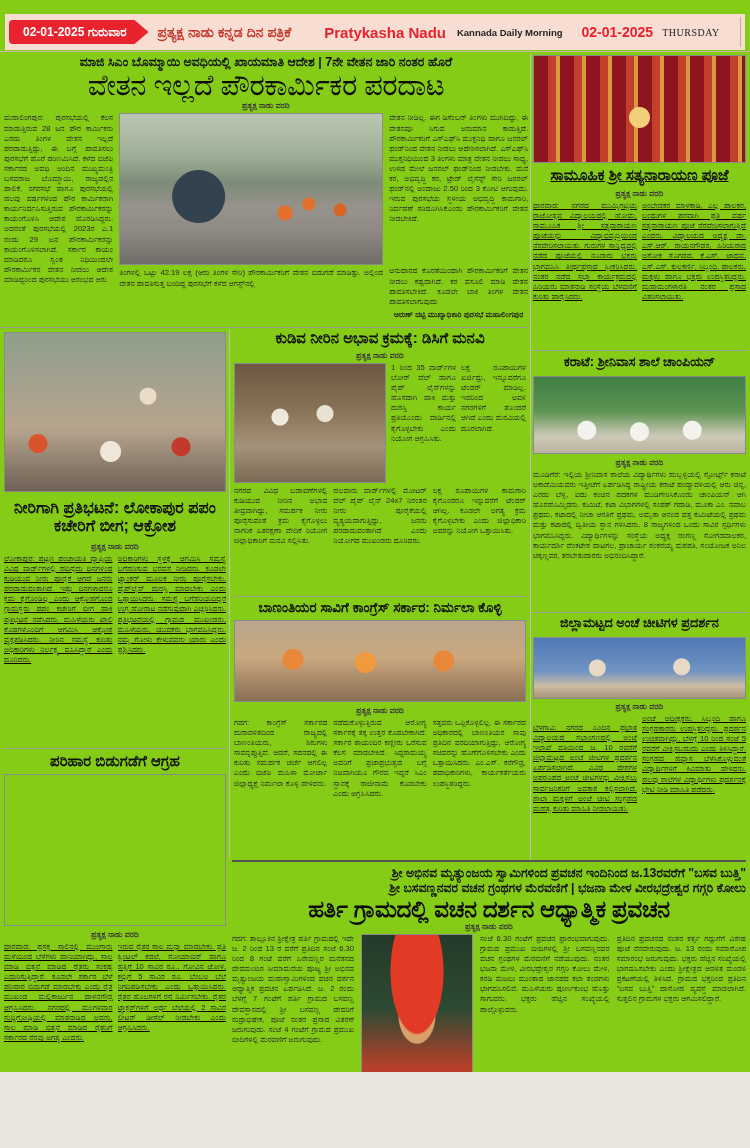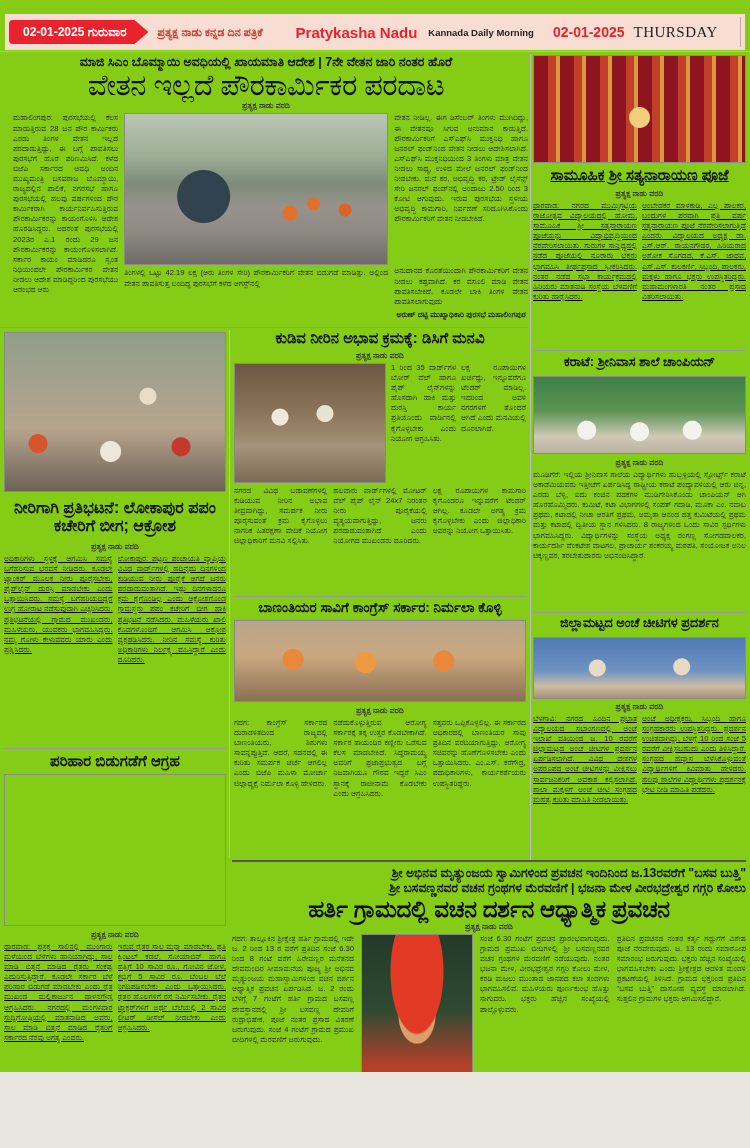--- a/index.html
+++ b/index.html
@@ -4,25 +4,25 @@
 <style>
   html,body{margin:0;padding:0;background:#e9e6e0;}
   .page{position:relative;width:750px;height:1072px;background:#84cc16;margin:0 auto;
         font-family:"Liberation Sans",sans-serif;overflow:hidden;}
   
   .header{position:absolute;left:5px;top:14px;width:740px;height:36px;background:#f8ddd2;
           display:flex;align-items:center;gap:9px;padding:0 4px;box-sizing:border-box;}
   .ribbon{background:#e8232e;color:#fff;font-weight:bold;font-size:12px;line-height:1;
           padding:6px 22px 6px 14px;white-space:nowrap;
           clip-path:polygon(0 0,90% 0,100% 50%,90% 100%,0 100%);border-radius:4px 0 0 4px;}
-  .m-kn{color:#c23a2c;font-weight:bold;font-size:11px;white-space:nowrap;}
+  .m-kn{color:#c23a2c;font-weight:bold;font-size:14px;white-space:nowrap;}
   .m-en{color:#e8232e;font-weight:bold;font-size:15px;white-space:nowrap;margin-left:24px;}
   .m-en-sub{color:#222;font-size:9.5px;font-weight:bold;margin-left:2px;white-space:nowrap;}
   .date-en{color:#e8232e;font-weight:bold;font-size:14px;margin-left:10px;white-space:nowrap;}
-  .day{font-family:"Liberation Serif",serif;font-size:15px;color:#222;letter-spacing:.5px;white-space:nowrap;}
+  .day{font-family:"Liberation Serif",serif;font-size:10px;color:#222;letter-spacing:.5px;white-space:nowrap;}
   .hsep{width:1px;height:30px;background:#c9a99d;margin-left:auto;}
   .toprule{position:absolute;left:0;top:51px;width:750px;height:1px;background:#c9b6a8;}
   
   .bt{font-size:7.6px;line-height:1.33;text-align:justify;color:#262626;}
   .byline{font-size:7.8px;text-align:center;color:#3a3a3a;font-weight:bold;margin:1px 0 2px;}
   .hsec{font-weight:bold;color:#101010;text-align:center;line-height:1.12;}
   .cols{display:flex;gap:5px;text-decoration:underline;}
   .cols>div{flex:1;overflow:hidden;}
   .photo{border:1px solid #8a8a8a;box-sizing:border-box;}
   .hr{position:absolute;height:1px;background:#9a9a9a;}
@@ -97,21 +97,21 @@
     <div class="day">THURSDAY</div>
     <div class="hsep"></div>
 
   </div>
   <div class="toprule"></div>
 
   <div class="abs" style="left:4px;top:55px;width:524px;">
     <div class="h-lead-kicker">ಮಾಜಿ ಸಿಎಂ ಬೊಮ್ಮಾಯಿ ಅವಧಿಯಲ್ಲಿ ಖಾಯಮಾತಿ ಆದೇಶ | 7ನೇ ವೇತನ ಜಾರಿ ನಂತರ ಹೊರೆ</div>
     <div class="h-lead">ವೇತನ ಇಲ್ಲದೆ ಪೌರಕಾರ್ಮಿಕರ ಪರದಾಟ</div>
     <div class="byline">ಪ್ರತ್ಯಕ್ಷ ನಾಡು ವರದಿ</div>
-    <div style="display:flex;gap:6px;margin-left:9px;">
+    <div style="display:flex;gap:6px;">
       <div class="bt clip" style="width:110px;height:210px;">ಮಹಾಲಿಂಗಪುರ: ಪುರಸಭೆಯಲ್ಲಿ ಕೆಲಸ ಮಾಡುತ್ತಿರುವ 28 ಜನ ಪೌರ ಕಾರ್ಮಿಕರು ಎರಡು ತಿಂಗಳ ವೇತನ ಇಲ್ಲದೆ ಪರದಾಡುತ್ತಿದ್ದು, ಈ ಬಗ್ಗೆ ಪಾವತಿಸಲು ಪುರಸಭೆಗೆ ಹೊರೆ ಪರಿಣಮಿಸಿದೆ. ಕಳೆದ ಬಿಜೆಪಿ ಸರ್ಕಾರದ ಅವಧಿ ಅಂದಿನ ಮುಖ್ಯಮಂತ್ರಿ ಬಸವರಾಜ ಬೊಮ್ಮಾಯಿ, ರಾಜ್ಯದಲ್ಲಿನ ಪಾಲಿಕೆ, ನಗರಸಭೆ ಹಾಗೂ ಪುರಸಭೆಯಲ್ಲಿ ಹಲವು ವರ್ಷಗಳಿಂದ ಪೌರ ಕಾರ್ಮಿಕರಾಗಿ ಕಾರ್ಯನಿರ್ವಹಿಸುತ್ತಿರುವ ಪೌರಕಾರ್ಮಿಕರನ್ನು ಕಾಯಂಗೊಳಿಸಿ ಆದೇಶ ಹೊರಡಿಸಿದ್ದರು. ಅದರಂತೆ ಪುರಸಭೆಯಲ್ಲಿ 2023ರ ಎ.1 ರಂದು 29 ಜನ ಪೌರಕಾರ್ಮಿಕರನ್ನು ಕಾಯಂಗೊಳಿಸಲಾಗಿದೆ. ಸರ್ಕಾರ ಕಾಯಂ ಮಾಡಿದರೂ ಸ್ವಂತ ನಿಧಿಯಿಂದಲೇ ಪೌರಕಾರ್ಮಿಕರ ವೇತನ ನೀಡಲು ಆದೇಶ ಮಾಡಿದ್ದರಿಂದ ಪುರಸಭೆಯು ಆರಂಭದ ಆರು</div>
       <div style="width:264px;">
         <div class="photo ph-lead" style="width:264px;height:152px;"></div>
         <div style="display:flex;gap:6px;margin-top:3px;">
           <div class="bt clip" style="flex:1;height:54px;">ತಿಂಗಳಲ್ಲಿ ಒಟ್ಟು 42.19 ಲಕ್ಷ (ಆರು ತಿಂಗಳ ಸೇರಿ) ಪೌರಕಾರ್ಮಿಕರಿಗೆ ವೇತನ ಬಿಡುಗಡೆ ಮಾಡಿತ್ತು. ಅಲ್ಲಿಂದ ವೇತನ ಪಾವತಿಸುತ್ತ ಬಂದಿದ್ದ ಪುರಸಭೆಗೆ ಕಳೆದ ಆಗಸ್ಟ್‌ನಲ್ಲಿ</div>
         </div>
       </div>
       <div style="width:140px;">
         <div class="bt clip" style="height:150px;">ವೇತನ ನೀಡಿಲ್ಲ. ಈಗ ಡಿಸೆಂಬರ್ ತಿಂಗಳು ಮುಗಿದಿದ್ದು, ಈ ವೇತನವೂ ಸಿಗುವ ಅನುಮಾನ ಕಾಡುತ್ತಿದೆ. ಪೌರಕಾರ್ಮಿಕರಿಗೆ ಎಸ್‌ಎಫ್‌ಸಿ ಮುಕ್ತನಿಧಿ ಹಾಗೂ ಜನರಲ್ ಫಂಡ್‌ನಿಂದ ವೇತನ ನೀಡಲು ಆದೇಶಿಸಲಾಗಿದೆ. ಎಸ್‌ಎಫ್‌ಸಿ ಮುಕ್ತನಿಧಿಯಿಂದ 3 ತಿಂಗಳು ಮಾತ್ರ ವೇತನ ನೀಡಲು ಸಾಧ್ಯ, ಉಳಿದ ಮೇಲೆ ಜನರಲ್ ಫಂಡ್‌ನಿಂದ ನೀಡಬೇಕು. ಮನೆ ಕರ, ಅಭಿವೃದ್ಧಿ ಕರ, ಟ್ರೇಡ್ ಲೈಸೆನ್ಸ್ ಸೇರಿ ಜನರಲ್ ಫಂಡ್‌ನಲ್ಲಿ ಅಂದಾಜು 2.50 ರಿಂದ 3 ಕೋಟಿ ಆಗುವುದು. ಇರುವ ಪುರಸಭೆಯ ಸ್ಥಳೀಯ ಅಭಿವೃದ್ಧಿ ಕಾಮಗಾರಿ, ನಿರ್ವಹಣೆ ಸರಿದೂಗಿಸಿಕೊಂಡು ಪೌರಕಾರ್ಮಿಕರಿಗೆ ವೇತನ ನೀಡಬೇಕಿದೆ.</div>
         <div class="quote clip" style="height:42px;">ಅನುದಾನದ ಕೊರತೆಯಿಂದಾಗಿ ಪೌರಕಾರ್ಮಿಕರಿಗೆ ವೇತನ ನೀಡಲು ಕಷ್ಟವಾಗಿದೆ. ಕರ ವಸೂಲಿ ಮಾಡಿ ವೇತನ ಪಾವತಿಸಬೇಕಿದೆ. ಕೂಡಲೇ ಬಾಕಿ ತಿಂಗಳ ವೇತನ ಪಾವತಿಸಲಾಗುವುದು</div>
@@ -122,22 +122,22 @@
   <div class="hr" style="left:0;top:327px;width:529px;"></div>
 
   <div class="vr" style="left:229px;top:330px;height:528px;"></div>
   <div class="vr" style="left:530px;top:54px;height:806px;"></div>
 
   <div class="abs photo ph-group" style="left:4px;top:332px;width:222px;height:160px;"></div>
   <div class="abs hsec h16" style="left:4px;top:499px;width:222px;">ನೀರಿಗಾಗಿ ಪ್ರತಿಭಟನೆ: ಲೋಕಾಪುರ ಪಪಂ ಕಚೇರಿಗೆ ಬೀಗ; ಆಕ್ರೋಶ</div>
   <div class="abs" style="left:4px;top:541px;width:222px;">
     <div class="byline">ಪ್ರತ್ಯಕ್ಷ ನಾಡು ವರದಿ</div>
     <div class="cols">
+      <div class="bt clip" style="height:188px;">ಲೋಕಾಪುರ: ಪಟ್ಟಣ ಪಂಚಾಯತಿ ವ್ಯಾಪ್ತಿಯ ವಿವಿಧ ವಾರ್ಡ್‌ಗಳಲ್ಲಿ ಹದಿನೈದು ದಿನಗಳಿಂದ ಕುಡಿಯುವ ನೀರು ಪೂರೈಕೆ ಆಗದೆ ಜನರು ಪರದಾಡುವಂತಾಗಿದೆ. ಇಷ್ಟು ದಿನಗಳಾದರೂ ಕ್ರಮ ಕೈಗೊಂಡಿಲ್ಲ ಎಂದು ಆಕ್ರೋಶಗೊಂಡ ಗ್ರಾಮಸ್ಥರು ಪಪಂ ಕಚೇರಿಗೆ ಬೀಗ ಹಾಕಿ ಪ್ರತಿಭಟನೆ ನಡೆಸಿದರು. ಮಹಿಳೆಯರು ಖಾಲಿ ಕೊಡಗಳೊಂದಿಗೆ ಆಗಮಿಸಿ ಆಕ್ರೋಶ ವ್ಯಕ್ತಪಡಿಸಿದರು. ನೀರಿನ ಸಮಸ್ಯೆ ಕುರಿತು ಅಧಿಕಾರಿಗಳು ನಿರ್ಲಕ್ಷ್ಯ ವಹಿಸಿದ್ದಾರೆ ಎಂದು ದೂರಿದರು.</div>
       <div class="bt clip" style="height:188px;">ಅಧಿಕಾರಿಗಳು ಸ್ಥಳಕ್ಕೆ ಆಗಮಿಸಿ ಸಮಸ್ಯೆ ಬಗೆಹರಿಸುವ ಭರವಸೆ ನೀಡಿದರು. ಕೂಡಲೇ ಟ್ಯಾಂಕರ್ ಮೂಲಕ ನೀರು ಪೂರೈಸಬೇಕು, ಪೈಪ್‌ಲೈನ್ ದುರಸ್ತಿ ಮಾಡಬೇಕು ಎಂದು ಒತ್ತಾಯಿಸಿದರು. ಸಮಸ್ಯೆ ಬಗೆಹರಿಯದಿದ್ದರೆ ಉಗ್ರ ಹೋರಾಟ ನಡೆಸುವುದಾಗಿ ಎಚ್ಚರಿಸಿದರು. ಪ್ರತಿಭಟನೆಯಲ್ಲಿ ಗ್ರಾಮದ ಮುಖಂಡರು, ಮಹಿಳೆಯರು, ಯುವಕರು ಭಾಗವಹಿಸಿದ್ದರು. ನಮ್ಮ ಗೋಳು ಕೇಳುವವರು ಯಾರು ಎಂದು ಪ್ರಶ್ನಿಸಿದರು.</div>
-      <div class="bt clip" style="height:188px;">ಲೋಕಾಪುರ: ಪಟ್ಟಣ ಪಂಚಾಯತಿ ವ್ಯಾಪ್ತಿಯ ವಿವಿಧ ವಾರ್ಡ್‌ಗಳಲ್ಲಿ ಹದಿನೈದು ದಿನಗಳಿಂದ ಕುಡಿಯುವ ನೀರು ಪೂರೈಕೆ ಆಗದೆ ಜನರು ಪರದಾಡುವಂತಾಗಿದೆ. ಇಷ್ಟು ದಿನಗಳಾದರೂ ಕ್ರಮ ಕೈಗೊಂಡಿಲ್ಲ ಎಂದು ಆಕ್ರೋಶಗೊಂಡ ಗ್ರಾಮಸ್ಥರು ಪಪಂ ಕಚೇರಿಗೆ ಬೀಗ ಹಾಕಿ ಪ್ರತಿಭಟನೆ ನಡೆಸಿದರು. ಮಹಿಳೆಯರು ಖಾಲಿ ಕೊಡಗಳೊಂದಿಗೆ ಆಗಮಿಸಿ ಆಕ್ರೋಶ ವ್ಯಕ್ತಪಡಿಸಿದರು. ನೀರಿನ ಸಮಸ್ಯೆ ಕುರಿತು ಅಧಿಕಾರಿಗಳು ನಿರ್ಲಕ್ಷ್ಯ ವಹಿಸಿದ್ದಾರೆ ಎಂದು ದೂರಿದರು.</div>
     </div>
   </div>
   <div class="hr" style="left:4px;top:748px;width:222px;"></div>
   <div class="abs hsec h15" style="left:4px;top:753px;width:222px;">ಪರಿಹಾರ ಬಿಡುಗಡೆಗೆ ಆಗ್ರಹ</div>
   <div class="abs photo ph-relief" style="left:4px;top:774px;width:222px;height:152px;"></div>
   <div class="abs" style="left:4px;top:929px;width:222px;">
     <div class="byline">ಪ್ರತ್ಯಕ್ಷ ನಾಡು ವರದಿ</div>
     <div class="cols">
       <div class="bt clip" style="height:200px;">ಧಾರವಾಡ: ಪ್ರಸಕ್ತ ಸಾಲಿನಲ್ಲಿ ಮುಂಗಾರು ಮಳೆಯಿಂದ ಬೆಳೆಗಳು ಹಾನಿಯಾಗಿದ್ದು, ಸಾಲ ಮಾಡಿ ಬಿತ್ತನೆ ಮಾಡಿದ ರೈತರು ಸಂಕಷ್ಟ ಎದುರಿಸುತ್ತಿದ್ದಾರೆ. ಕೂಡಲೇ ಸರ್ಕಾರ ಬೆಳೆ ಪರಿಹಾರ ಬಿಡುಗಡೆ ಮಾಡಬೇಕು ಎಂದು ರೈತ ಮುಖಂಡ ಮಲ್ಲಿಕಾರ್ಜುನ ದಾಳನಗೌಡ್ರ ಆಗ್ರಹಿಸಿದರು. ನಗರದಲ್ಲಿ ಮಂಗಳವಾರ ಸುದ್ದಿಗೋಷ್ಠಿಯಲ್ಲಿ ಮಾತನಾಡಿದ ಅವರು, ಸಾಲ ಮಾಡಿ ಬಿತ್ತನೆ ಮಾಡಿದ ರೈತರಿಗೆ ಸರ್ಕಾರದ ನೆರವು ಅಗತ್ಯ ಎಂದರು.</div>
       <div class="bt clip" style="height:200px;">ಇರುವ ರೈತರ ಸಾಲ ಮನ್ನಾ ಮಾಡಬೇಕು. ಪ್ರತಿ ಕ್ವಿಂಟಲ್ ಕಡಲೆ, ಸೋಯಾಬಿನ್ ಹಾಗೂ ಹತ್ತಿಗೆ 10 ಸಾವಿರ ರೂ., ಗೋವಿನ ಜೋಳ, ಕಬ್ಬಿಗೆ 5 ಸಾವಿರ ರೂ. ಬೆಂಬಲ ಬೆಲೆ ನಿಗದಿಪಡಿಸಬೇಕು ಎಂದು ಒತ್ತಾಯಿಸಿದರು. ರೈತರ ಹೊಲಗಳಿಗೆ ರಸ್ತೆ ನಿರ್ಮಿಸಬೇಕು. ರೈತರ ಟ್ರ್ಯಾಕ್ಟರ್‌ಗಳಿಗೆ ಅರ್ಧ ಬೆಲೆಯಲ್ಲಿ 2 ಸಾವಿರ ಲೀಟರ್ ಡೀಸೆಲ್ ನೀಡಬೇಕು ಎಂದು ಆಗ್ರಹಿಸಿದರು.</div>
@@ -185,21 +185,21 @@
   <div class="abs" style="left:533px;top:457px;width:213px;">
     <div class="byline">ಪ್ರತ್ಯಕ್ಷ ನಾಡು ವರದಿ</div>
     <div class="bt clip" style="height:142px;">ಮೂಡಿಗೆರೆ: ಇಲ್ಲಿಯ ಶ್ರೀನಿವಾಸ ಶಾಲೆಯ ವಿದ್ಯಾರ್ಥಿಗಳು ಹುಬ್ಬಳ್ಳಿಯಲ್ಲಿ ಸ್ಪೋರ್ಟ್ಸ್ ಕರಾಟೆ ಅಕಾಡೆಮಿಯವರು ಇತ್ತೀಚೆಗೆ ಏರ್ಪಡಿಸಿದ್ದ ರಾಷ್ಟ್ರೀಯ ಕರಾಟೆ ಪಂದ್ಯಾವಳಿಯಲ್ಲಿ ಆರು ಚಿನ್ನ, ಎರಡು ಬೆಳ್ಳಿ, ಐದು ಕಂಚಿನ ಪದಕಗಳ ಮುಡಿಗೇರಿಸಿಕೊಂಡು ಚಾಂಪಿಯನ್ ಆಗಿ ಹೊರಹೊಮ್ಮಿದರು. ಕುಮಿಟೆ, ಕಟಾ ವಿಭಾಗಗಳಲ್ಲಿ ಸಂಪತ್ ಗದಾಡಿ, ಮೂಕಾ ಎಂ. ನವಾಬ ಪ್ರಥಮ, ಕಟಾದಲ್ಲಿ ನೀಚಾ ಆರತಿಗೆ ಪ್ರಥಮ, ಅಮೃತಾ ಆನಂದ ದತ್ತ ಕುಮಿಟೆಯಲ್ಲಿ ಪ್ರಥಮ ಮತ್ತು ಕಟಾದಲ್ಲಿ ದ್ವಿತೀಯ ಸ್ಥಾನ ಗಳಿಸಿದರು. 8 ರಾಜ್ಯಗಳಿಂದ ಒಂದು ಸಾವಿರ ಸ್ಪರ್ಧಿಗಳು ಭಾಗವಹಿಸಿದ್ದರು. ವಿದ್ಯಾರ್ಥಿಗಳನ್ನು ಸಂಸ್ಥೆಯ ಅಧ್ಯಕ್ಷ ರಂಗಣ್ಣ ಸೋಗಡವಾಲಕರ, ಕಾರ್ಯದರ್ಶಿ ವೆಂಕಟೇಶ ವಾಟಗಲ, ಪ್ರಾಚಾರ್ಯ ಶಂಕರಯ್ಯ ಮಠಪತಿ, ಸಂಯೋಜಕ ಅನಿಲ ಚಿಕ್ಕಣ್ಣವರ, ತರಬೇತುದಾರರು ಅಭಿನಂದಿಸಿದ್ದಾರೆ.</div>
   </div>
   <div class="hr" style="left:533px;top:612px;width:213px;"></div>
   <div class="abs hsec h13" style="left:533px;top:616px;width:213px;">ಜಿಲ್ಲಾಮಟ್ಟದ ಅಂಚೆ ಚೀಟಿಗಳ ಪ್ರದರ್ಶನ</div>
   <div class="abs photo ph-stamps" style="left:533px;top:637px;width:213px;height:62px;"></div>
   <div class="abs" style="left:533px;top:701px;width:213px;">
     <div class="byline">ಪ್ರತ್ಯಕ್ಷ ನಾಡು ವರದಿ</div>
     <div class="cols">
-      <div class="bt clip" style="height:146px;">ಬೆಳಗಾವಿ: ನಗರದ ಹಿಂದಿನ ಪ್ರಭಾತ ವಿದ್ಯಾಲಯದ ಸಭಾಂಗಣದಲ್ಲಿ ಅಂಚೆ ಇಲಾಖೆ ವತಿಯಿಂದ ಜ. 10 ರವರೆಗೆ ಜಿಲ್ಲಾಮಟ್ಟದ ಅಂಚೆ ಚೀಟಿಗಳ ಪ್ರದರ್ಶನ ಏರ್ಪಡಿಸಲಾಗಿದೆ. ವಿವಿಧ ದೇಶಗಳ ಅಪರೂಪದ ಅಂಚೆ ಚೀಟಿಗಳನ್ನು ವೀಕ್ಷಿಸಲು ಸಾರ್ವಜನಿಕರಿಗೆ ಅವಕಾಶ ಕಲ್ಪಿಸಲಾಗಿದೆ. ಶಾಲಾ ಮಕ್ಕಳಿಗೆ ಅಂಚೆ ಚೀಟಿ ಸಂಗ್ರಹದ ಮಹತ್ವ ಕುರಿತು ಮಾಹಿತಿ ನೀಡಲಾಯಿತು.</div>
+      <div class="bt clip" style="height:146px;margin-top:9px;">ಬೆಳಗಾವಿ: ನಗರದ ಹಿಂದಿನ ಪ್ರಭಾತ ವಿದ್ಯಾಲಯದ ಸಭಾಂಗಣದಲ್ಲಿ ಅಂಚೆ ಇಲಾಖೆ ವತಿಯಿಂದ ಜ. 10 ರವರೆಗೆ ಜಿಲ್ಲಾಮಟ್ಟದ ಅಂಚೆ ಚೀಟಿಗಳ ಪ್ರದರ್ಶನ ಏರ್ಪಡಿಸಲಾಗಿದೆ. ವಿವಿಧ ದೇಶಗಳ ಅಪರೂಪದ ಅಂಚೆ ಚೀಟಿಗಳನ್ನು ವೀಕ್ಷಿಸಲು ಸಾರ್ವಜನಿಕರಿಗೆ ಅವಕಾಶ ಕಲ್ಪಿಸಲಾಗಿದೆ. ಶಾಲಾ ಮಕ್ಕಳಿಗೆ ಅಂಚೆ ಚೀಟಿ ಸಂಗ್ರಹದ ಮಹತ್ವ ಕುರಿತು ಮಾಹಿತಿ ನೀಡಲಾಯಿತು.</div>
       <div class="bt clip" style="height:146px;">ಅಂಚೆ ಅಧೀಕ್ಷಕರು, ಸಿಬ್ಬಂದಿ ಹಾಗೂ ಸಂಗ್ರಹಕಾರರು ಉಪಸ್ಥಿತರಿದ್ದರು. ಪ್ರದರ್ಶನ ಉಚಿತವಾಗಿದ್ದು, ಬೆಳಗ್ಗೆ 10 ರಿಂದ ಸಂಜೆ 5 ರವರೆಗೆ ವೀಕ್ಷಿಸಬಹುದು ಎಂದು ತಿಳಿಸಿದ್ದಾರೆ. ಸಂಗ್ರಹದ ಹವ್ಯಾಸ ಬೆಳೆಸಿಕೊಳ್ಳುವಂತೆ ವಿದ್ಯಾರ್ಥಿಗಳಿಗೆ ಕಿವಿಮಾತು ಹೇಳಿದರು. ಹಲವು ಶಾಲೆಗಳ ವಿದ್ಯಾರ್ಥಿಗಳು ಪ್ರದರ್ಶನಕ್ಕೆ ಭೇಟಿ ನೀಡಿ ಮಾಹಿತಿ ಪಡೆದರು.</div>
     </div>
   </div>
 
   <div class="abs" style="left:232px;top:860px;width:514px;height:284px;border-top:2px solid #555;padding-top:4px;">
     <div class="deck">ಶ್ರೀ ಅಭಿನವ ಮೃತ್ಯುಂಜಯ ಸ್ವಾಮಿಗಳಿಂದ ಪ್ರವಚನ ಇಂದಿನಿಂದ ಜ.13ರವರೆಗೆ "ಬಸವ ಬುತ್ತಿ"</div>
     <div class="deck">ಶ್ರೀ ಬಸವಣ್ಣನವರ ವಚನ ಗ್ರಂಥಗಳ ಮೆರವಣಿಗೆ | ಭಜನಾ ಮೇಳ  ವೀರಭದ್ರೇಶ್ವರ ಗಗ್ಗರಿ ಕೋಲು</div>
     <div class="h-bottom">ಹರ್ತಿ ಗ್ರಾಮದಲ್ಲಿ ವಚನ ದರ್ಶನ ಆಧ್ಯಾತ್ಮಿಕ ಪ್ರವಚನ</div>
     <div class="byline">ಪ್ರತ್ಯಕ್ಷ ನಾಡು ವರದಿ</div>
     <div style="display:flex;gap:7px;">

